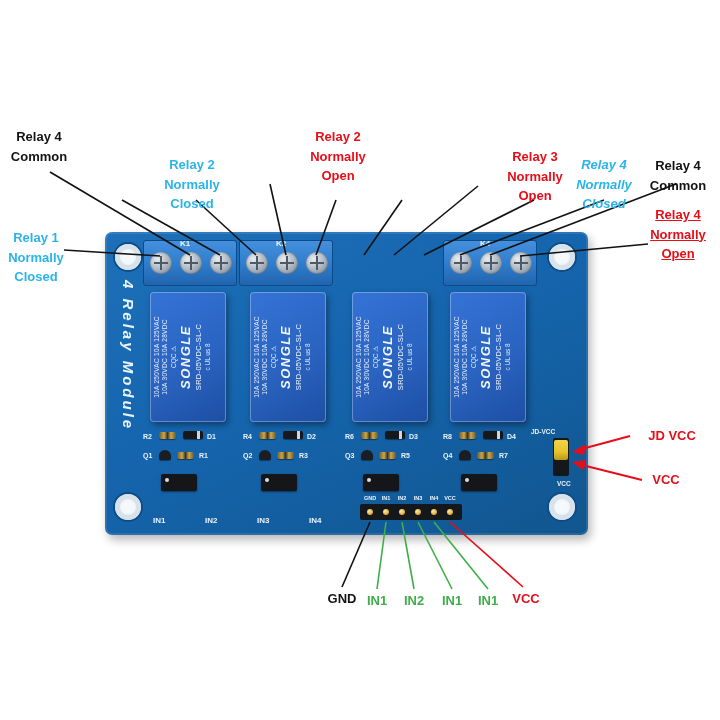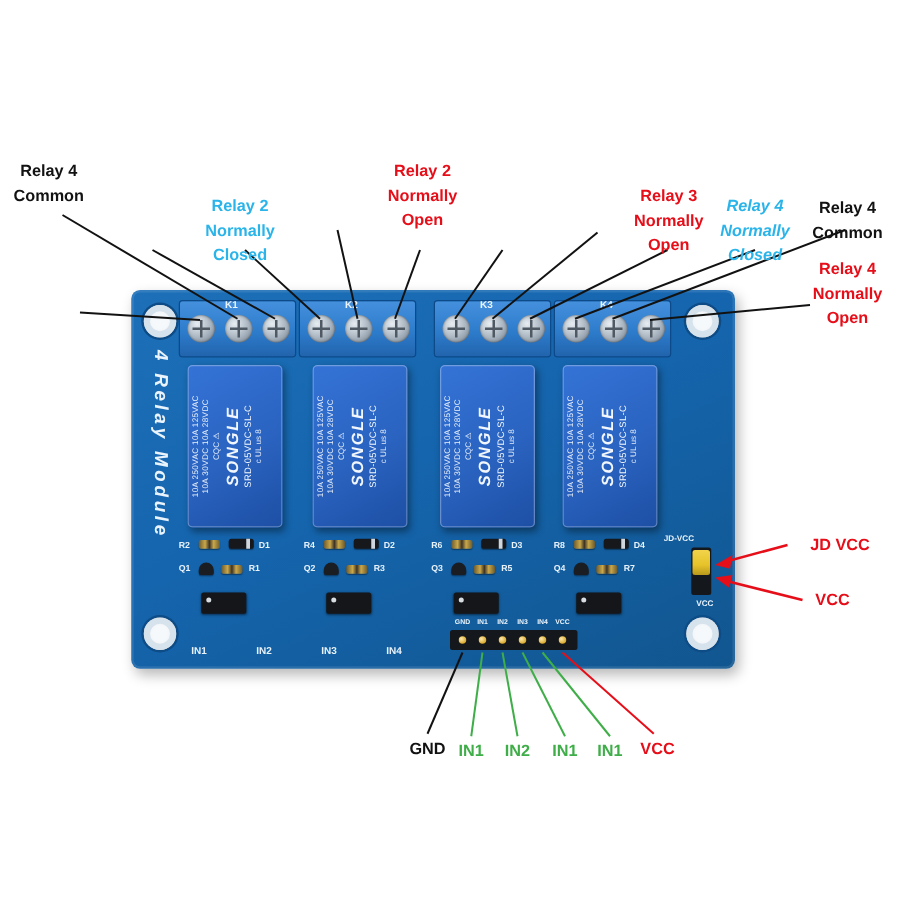--- a/index.html
+++ b/index.html
@@ -159,26 +159,20 @@
     <div class="board-title">4 Relay Module</div>
 
     <div class="tblock" style="left:38px;">
       <span class="ksilk">K1</span>
       <div class="screw" style="left:6px;"></div>
       <div class="screw" style="left:36px;"></div>
       <div class="screw" style="left:66px;"></div>
     </div>
     <div class="tblock" style="left:134px;">
       <span class="ksilk">K2</span>
-      <div class="screw" style="left:6px;"></div>
-      <div class="screw" style="left:36px;"></div>
-      <div class="screw" style="left:66px;"></div>
-    </div>
-    <div class="tblock" style="left:242px;">
-      <span class="ksilk">K3</span>
       <div class="screw" style="left:6px;"></div>
       <div class="screw" style="left:36px;"></div>
       <div class="screw" style="left:66px;"></div>
     </div>
     <div class="tblock" style="left:338px;">
       <span class="ksilk">K4</span>
       <div class="screw" style="left:6px;"></div>
       <div class="screw" style="left:36px;"></div>
       <div class="screw" style="left:66px;"></div>
     </div>
@@ -323,21 +317,22 @@
     <line x1="642" y1="480" x2="578" y2="464" stroke="#e60e19" stroke-width="2"></line>
     <polygon points="572,462 586,460 583,470" fill="#e60e19"></polygon>
   </svg>
 
   <div class="label black" style="left:6px;top:127px;width:66px;">Relay 4 Common</div>
   <div class="label cyan" style="left:160px;top:127px;width:64px;">Relay 2 Normally Closed</div>
   <div class="label red" style="left:306px;top:127px;width:64px;">Relay 2 Normally Open</div>
   <div class="label red" style="left:504px;top:127px;width:62px;margin-top:20px;">Relay 3 Normally Open</div>
   <div class="label cyan" style="left:572px;top:127px;width:64px;font-style:italic;">Relay 4 Normally Closed</div>
   <div class="label black" style="left:644px;top:156px;width:68px;">Relay 4 Common</div>
-  <div class="label red" style="left:644px;top:205px;width:68px;">Relay 4 Normally Open</div>
+  <div class="label cyan" style="left:4px;top:200px;width:64px;">Relay 1 Normally Closed</div>
+  <div class="label red" style="left:644px;top:205px;width:68px;text-decoration:underline;">Relay 4 Normally Open</div>
   <div class="label red" style="left:632px;top:426px;width:80px;">JD VCC</div>
   <div class="label red" style="left:640px;top:470px;width:52px;">VCC</div>
   <div class="label black" style="left:322px;top:589px;width:40px;">GND</div>
   <div class="label green" style="left:360px;top:591px;width:34px;">IN1</div>
   <div class="label green" style="left:397px;top:591px;width:34px;">IN2</div>
   <div class="label green" style="left:435px;top:591px;width:34px;">IN1</div>
   <div class="label green" style="left:471px;top:591px;width:34px;">IN1</div>
   <div class="label red" style="left:506px;top:589px;width:40px;">VCC</div>
 
 </div>

